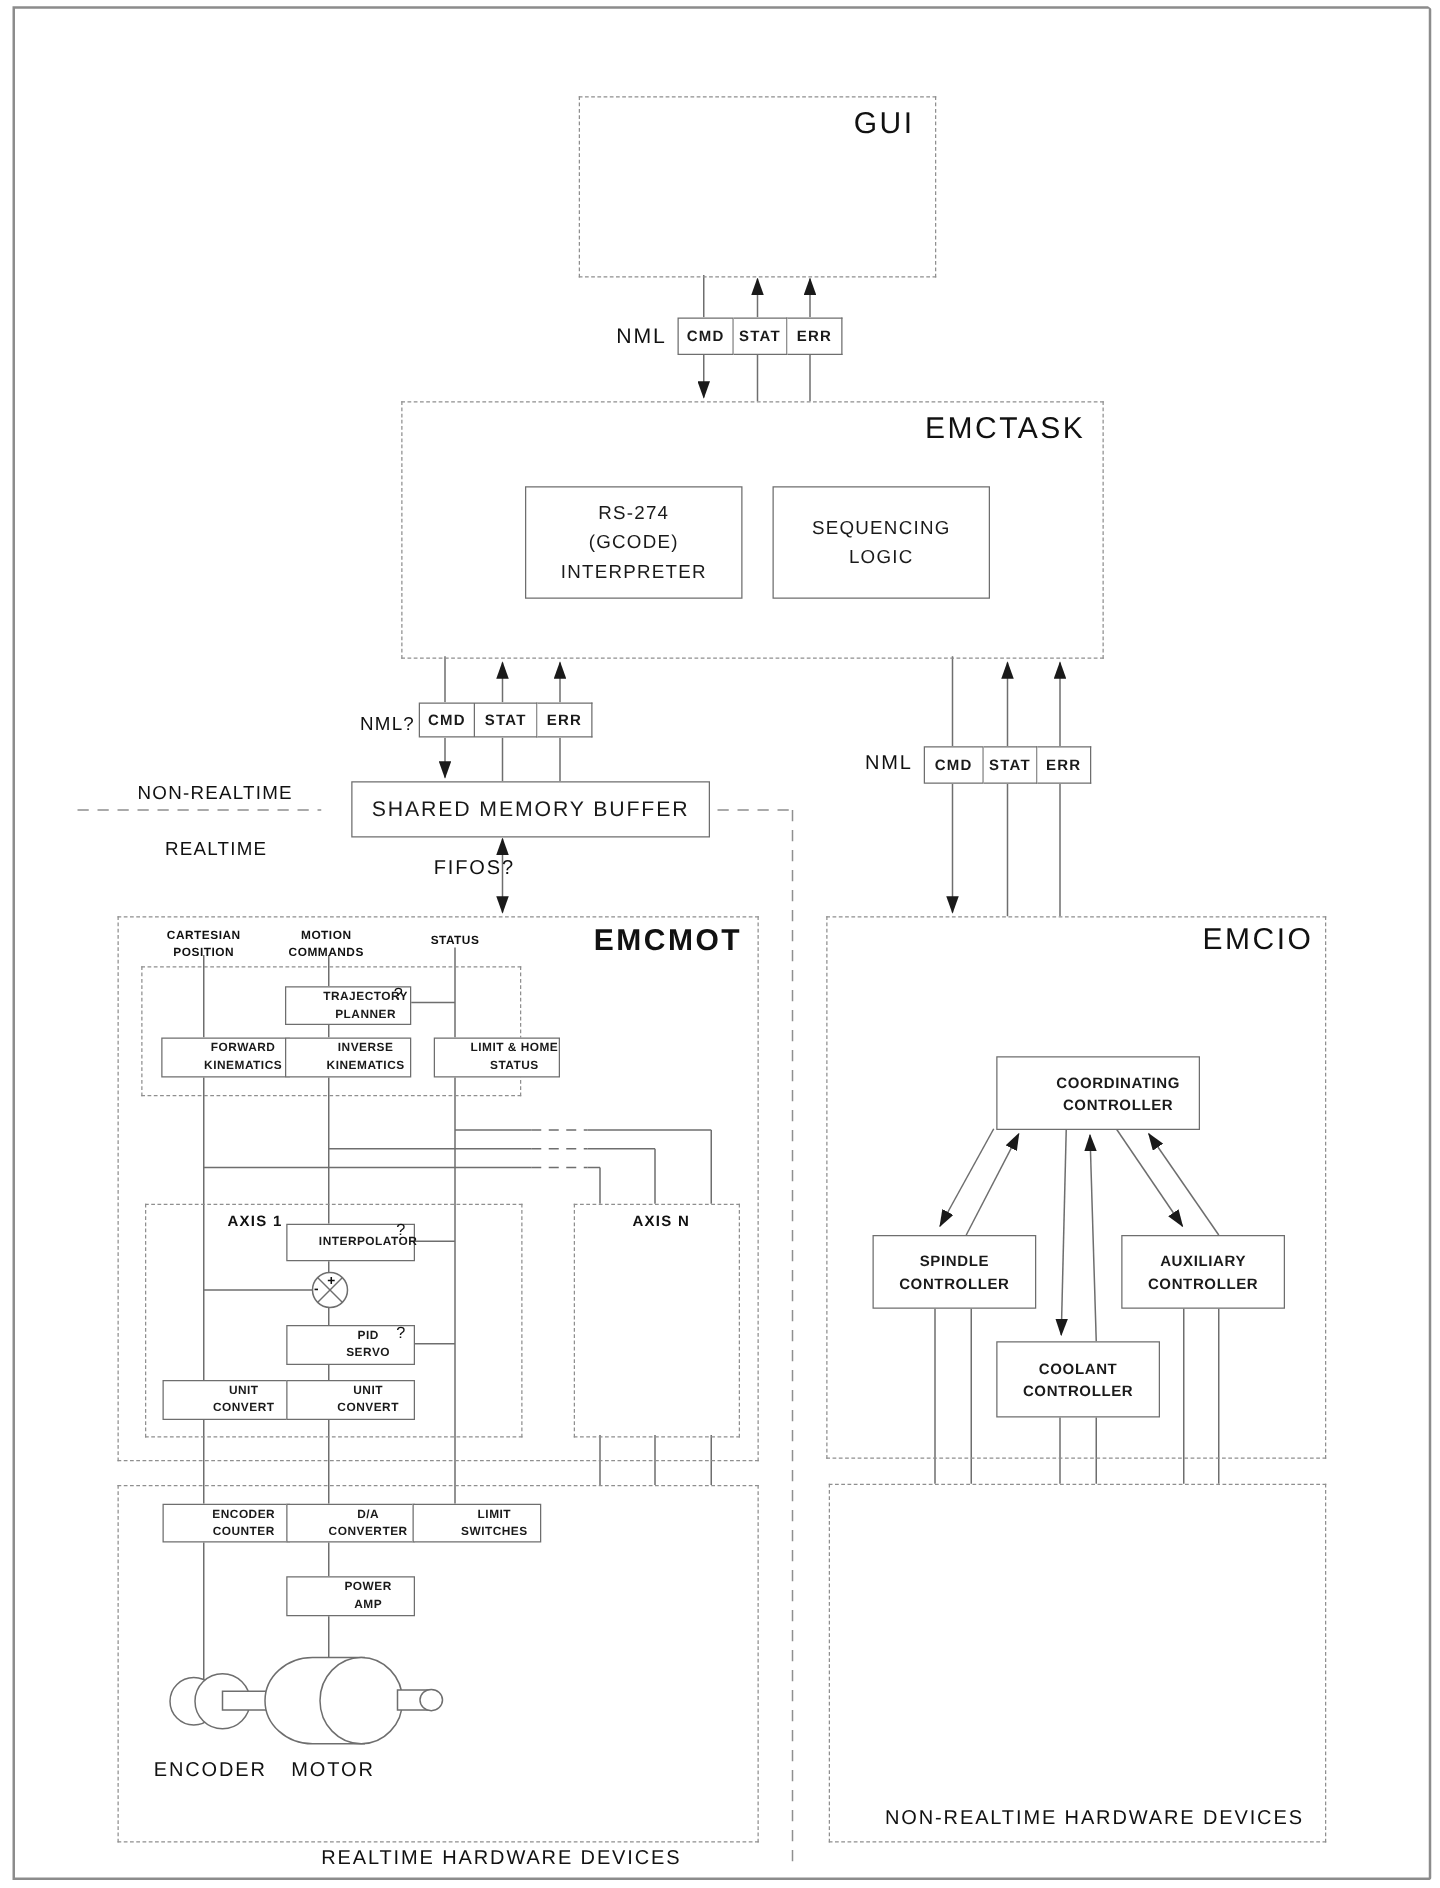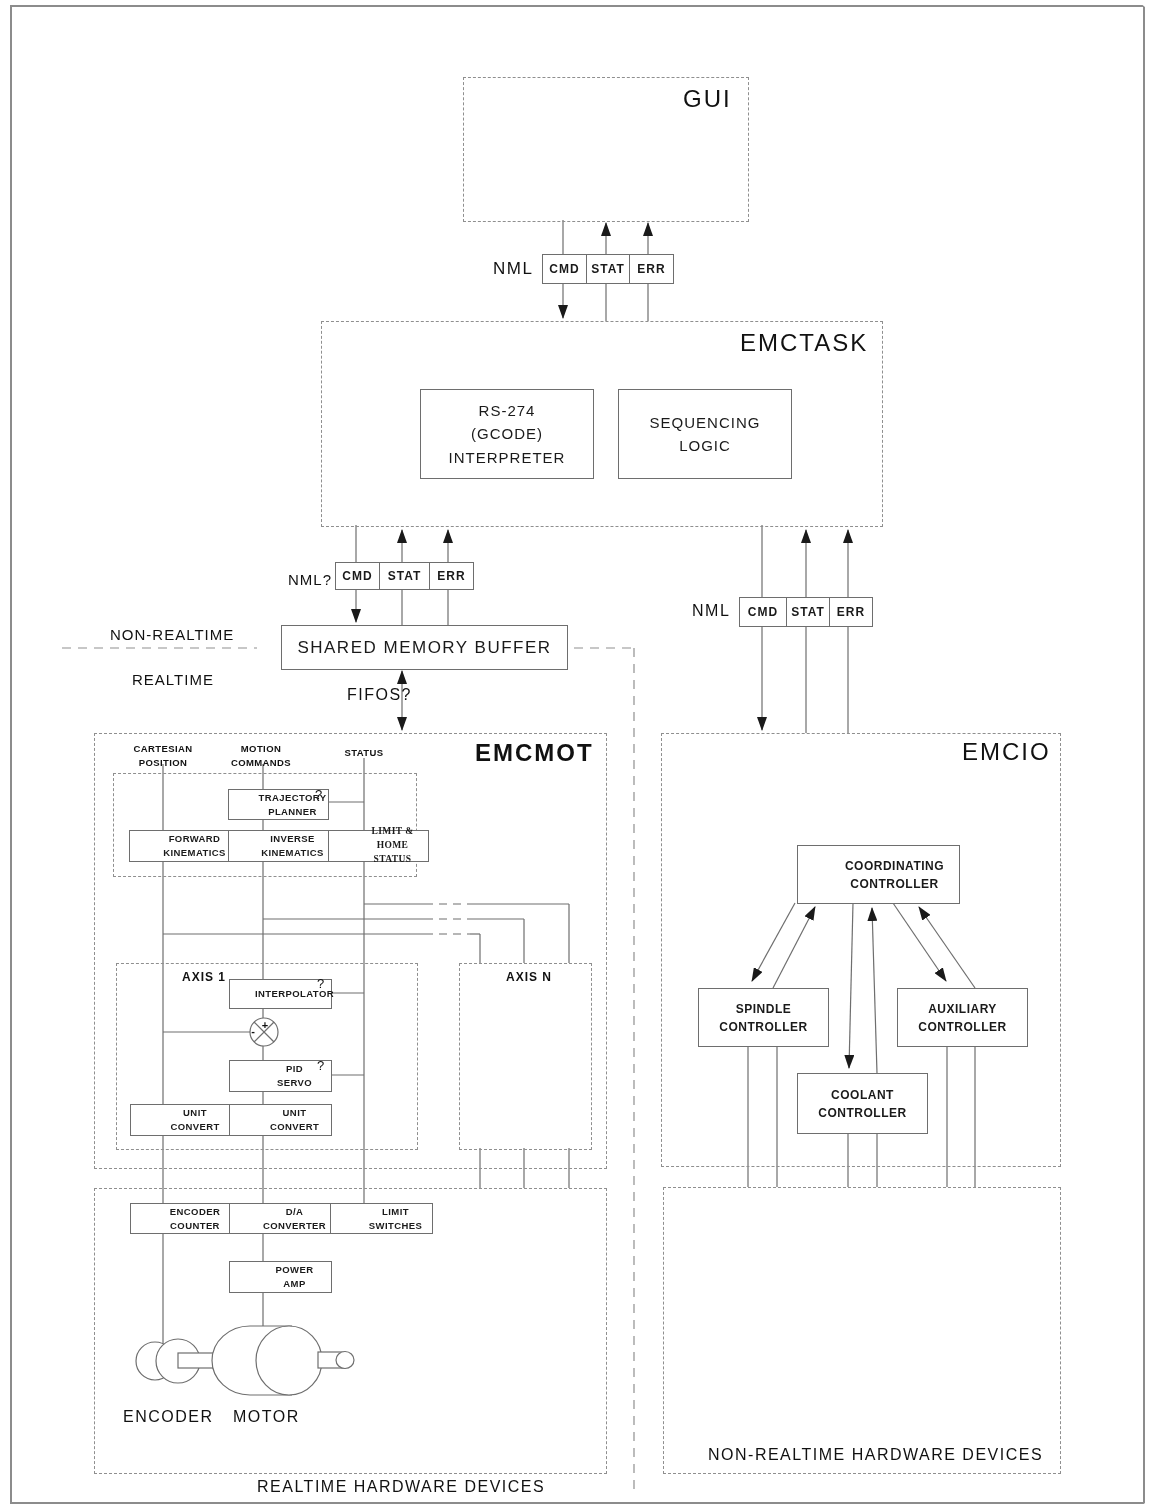--- a/index.html
+++ b/index.html
@@ -202,21 +202,21 @@
 COMMANDS</div>
   <div class="lbl lbl-xs" style="left:364px;top:746px;">STATUS</div>
 
   <div class="solid-box bx-sm" style="left:228px;top:789px;width:71px;height:29px;">TRAJECTORY
 PLANNER</div>
   <div class="q" style="left:315px;top:787px;">?</div>
   <div class="solid-box bx-sm" style="left:129px;top:830px;width:73px;height:30px;">FORWARD
 KINEMATICS</div>
   <div class="solid-box bx-sm" style="left:228px;top:830px;width:71px;height:30px;">INVERSE
 KINEMATICS</div>
-  <div class="solid-box bx-sm" style="left:328px;top:830px;width:71px;height:30px;font-family:Liberation Serif, serif;">LIMIT &amp; HOME
+  <div class="solid-box bx-sm" style="left:347px;top:830px;width:71px;height:30px;">LIMIT &amp; HOME
 STATUS</div>
 
   <div class="lbl lbl-axis" style="left:182px;top:970px;">AXIS 1</div>
   <div class="lbl lbl-axis" style="left:506px;top:970px;">AXIS N</div>
 
   <div class="solid-box bx-sm" style="left:229px;top:979px;width:73px;height:28px;">INTERPOLATOR</div>
   <div class="q" style="left:317px;top:976px;">?</div>
 
   <div class="sumsign" style="left:265px;top:1025px;">+</div>
   <div class="sumsign" style="left:253px;top:1031px;">-</div>

